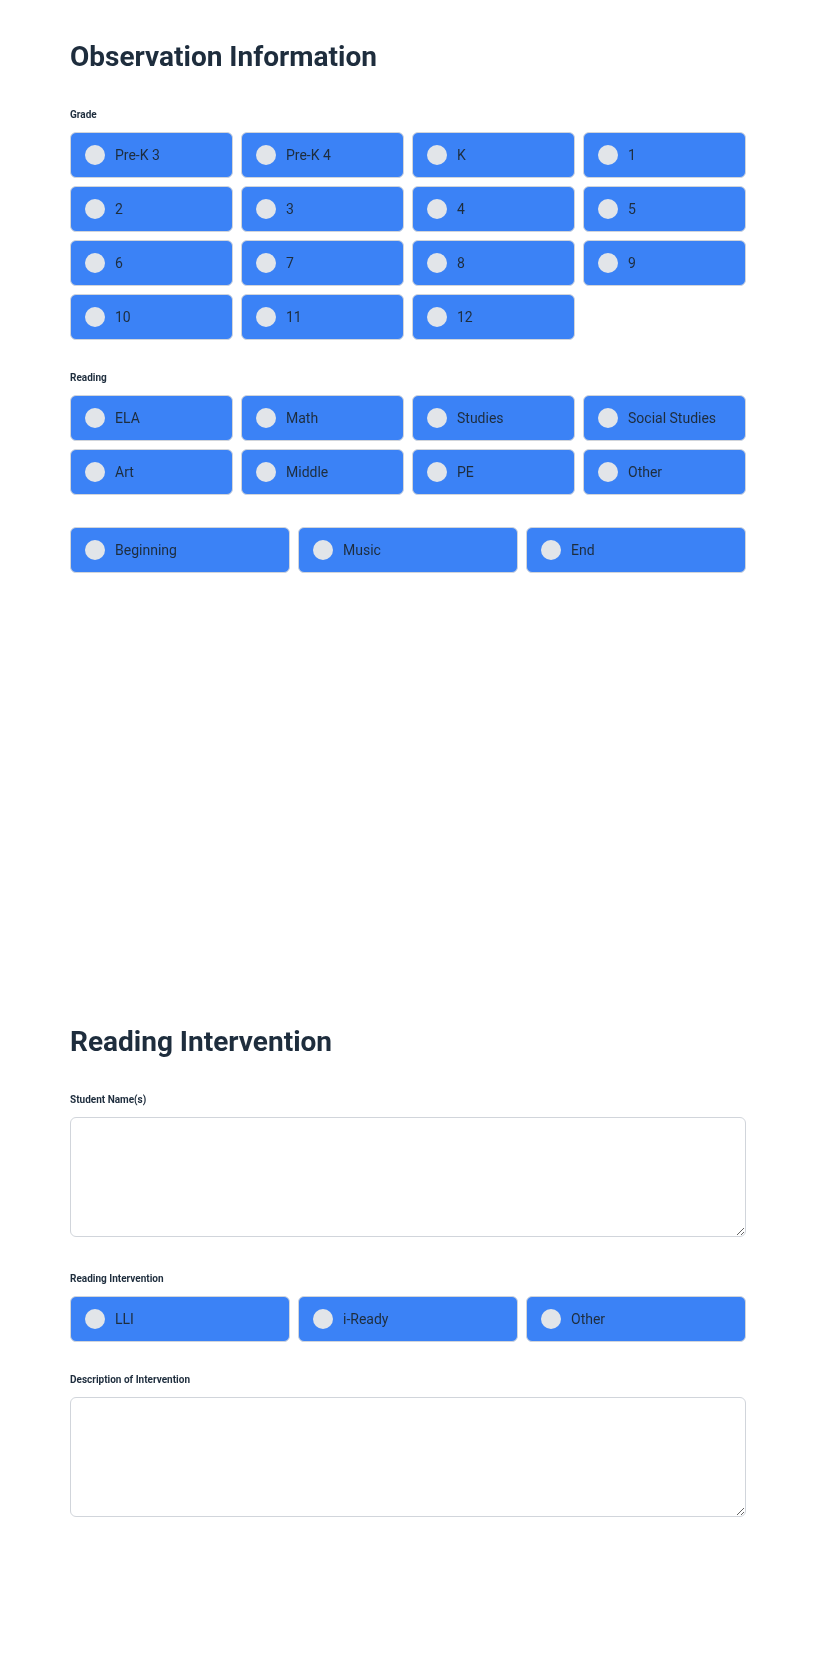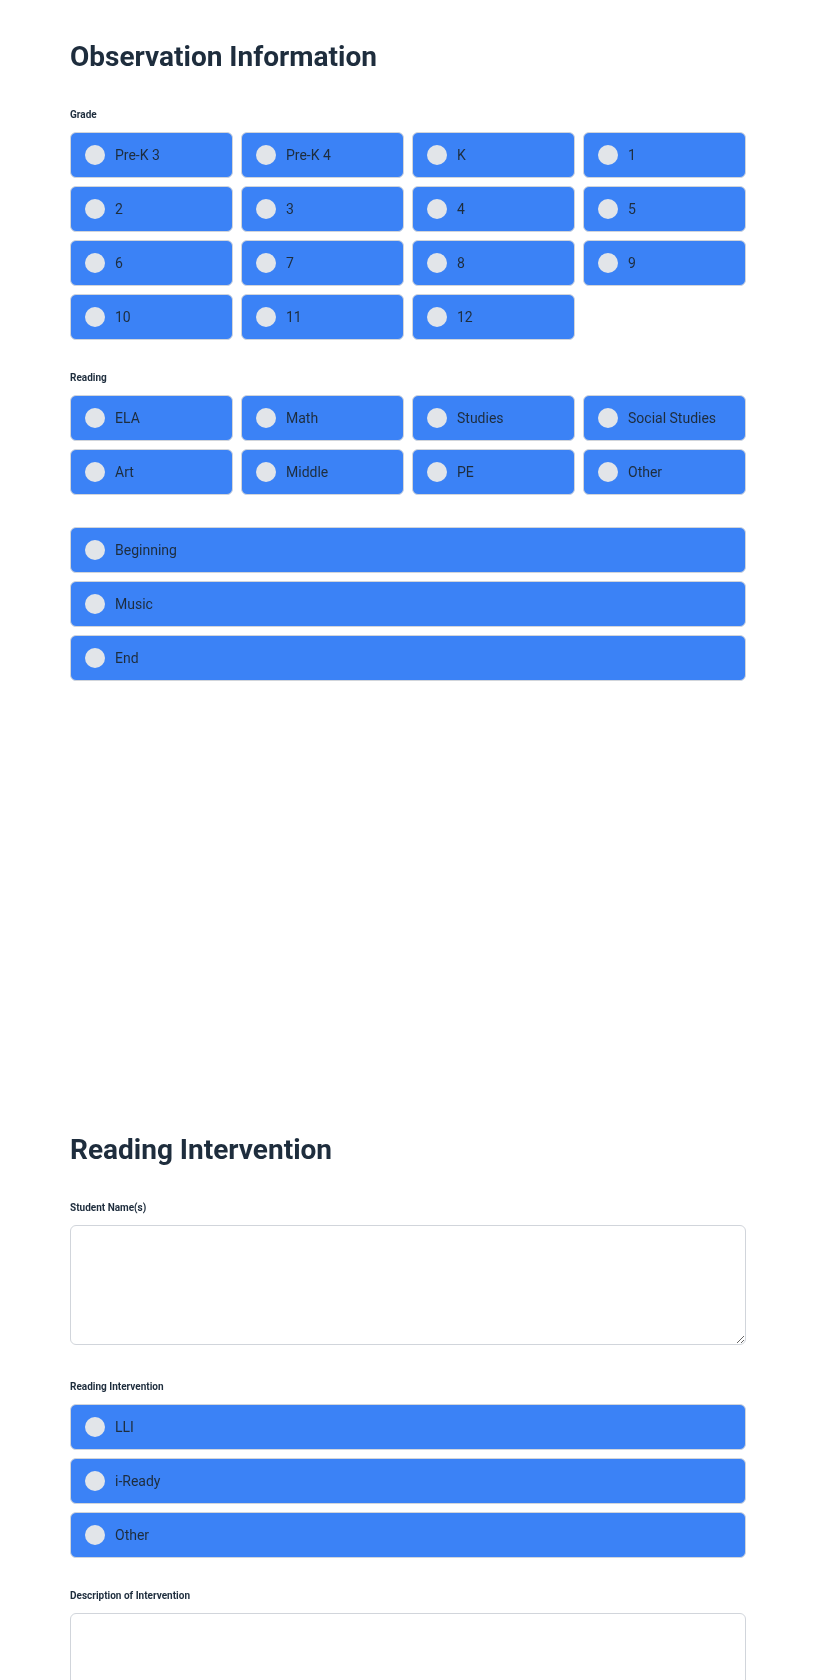--- a/index.html
+++ b/index.html
@@ -41,21 +41,21 @@
     .radio-grid {
       display: grid;
       gap: 8px;
     }
 
     .radio-grid-4 {
       grid-template-columns: repeat(4, 1fr);
     }
 
     .radio-grid-3 {
-      grid-template-columns: repeat(1, 1fr);
+      grid-template-columns: repeat(3, 1fr);
     }
 
     .radio-option {
       display: flex;
       align-items: center;
       gap: 10px;
       border: 1px solid #d1d5db;
       border-radius: 6px;
       padding: 12px 14px;
       cursor: pointer;

